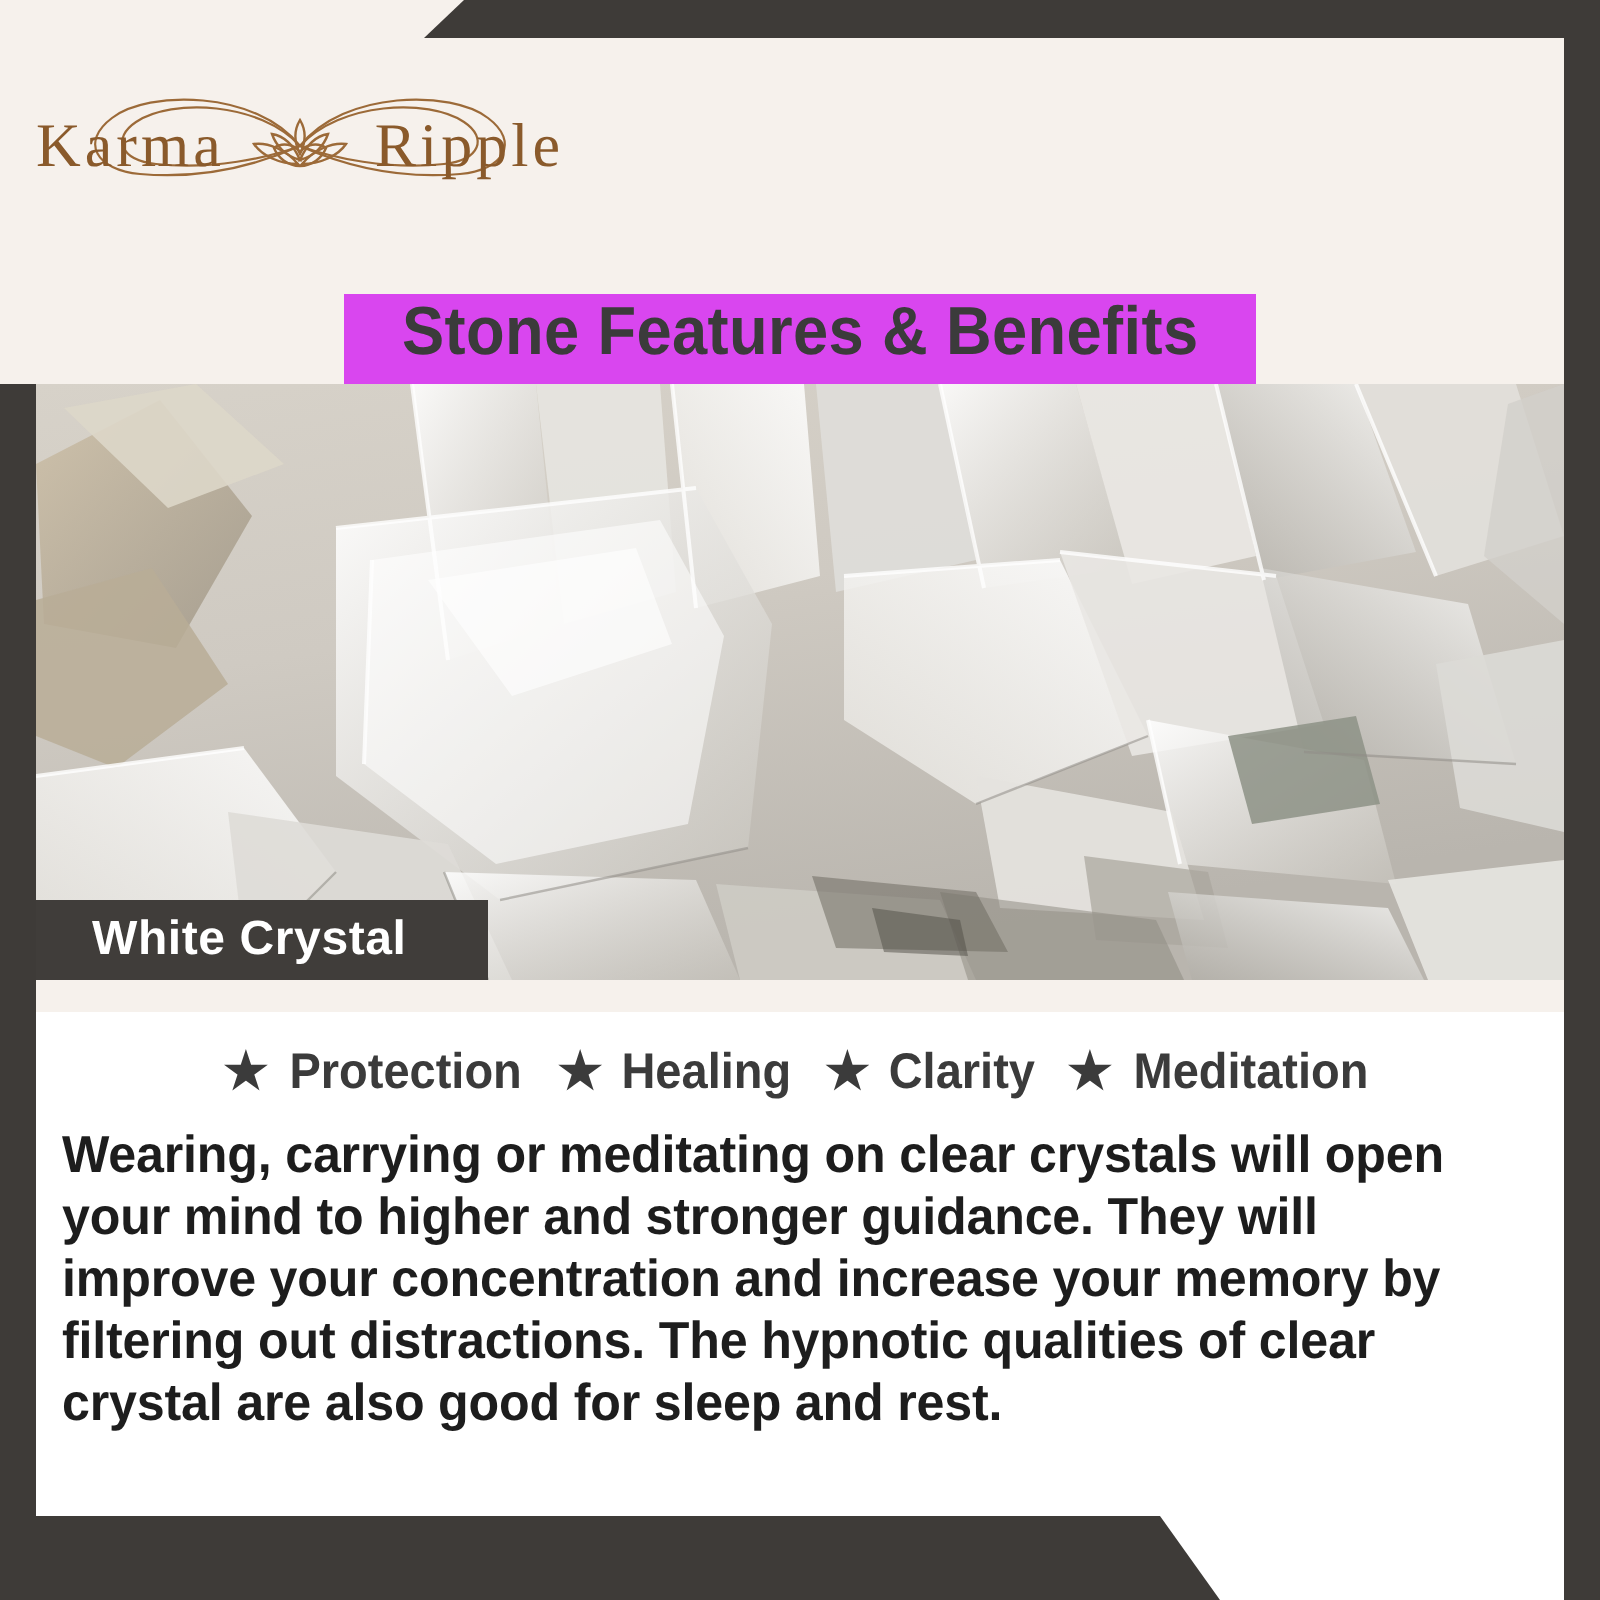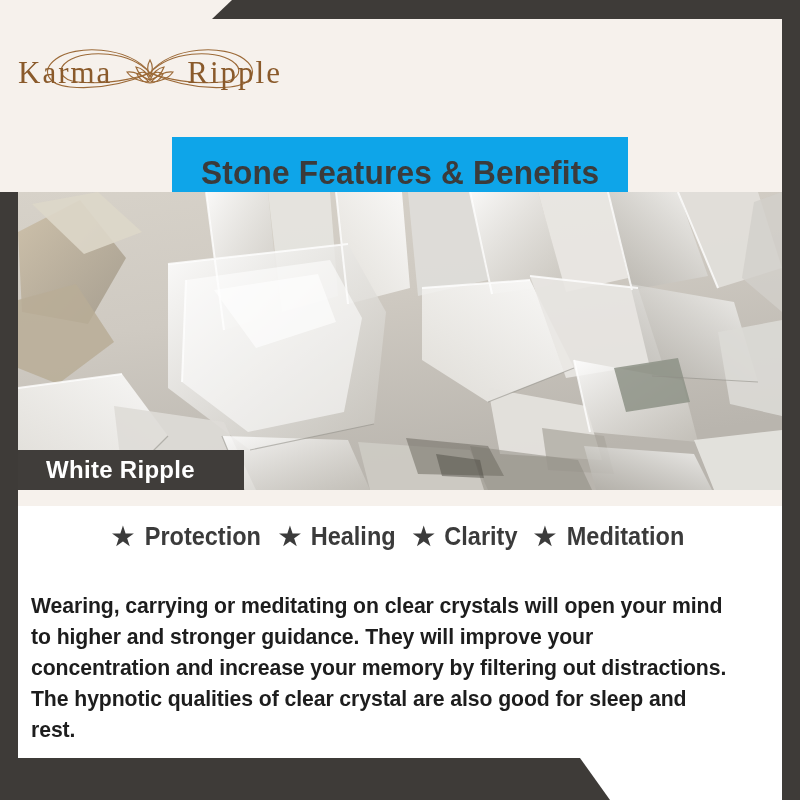--- a/index.html
+++ b/index.html
@@ -65,23 +65,23 @@
   .logo-svg{display:block;}
   .logo-text{
     font-family:"Liberation Serif", serif;
     font-size:31px;
     fill:#8a5a2b;
     letter-spacing:2px;
   }
 
   
   .title-panel{
-    position:absolute;left:172px;top:137px;width:456px;height:55px;
-    background:#0ea5e9;
-    display:flex;align-items:flex-end;justify-content:center;
+    position:absolute;left:172px;top:147px;width:456px;height:55px;
+    background:#d946ef;
+    display:flex;align-items:flex-start;justify-content:center;
   }
   .title-text{
     font-family:"Liberation Sans", sans-serif;
     font-weight:bold;
     font-size:34px;
     color:#3b3b3b;
     letter-spacing:0.2px;
     transform:scaleX(0.93);
     white-space:nowrap;
   }
@@ -127,24 +127,23 @@
     font-size:25px;line-height:1;margin-right:7px;color:#3b3b3b;
   }
   .feature .flabel{transform:scaleX(0.94);display:inline-block;}
 
   
   .body-copy{
     position:absolute;left:31px;top:562px;width:726px;
     color:#1d1d1d;
     font-family:"Liberation Sans", sans-serif;
     font-weight:bold;
-    font-size:22px;
+    font-size:26px;
     line-height:31px;
     letter-spacing:-0.1px;
-    margin-top:28px;
   }
   .body-copy p{margin:0;transform:scaleX(0.965);transform-origin:left top;}
 </style>
 </head>
 <body>
 
 <div id="card">
 
   <div class="cream-top"></div>
   <div class="cream-strip-mid"></div>
@@ -267,21 +266,21 @@
         <path d="M232,258 L356,232"></path>
         <path d="M470,210 L556,176"></path>
         <path d="M634,184 L740,190"></path>
         <path d="M96,298 L150,244"></path>
         <path d="M226,298 L204,244"></path>
       </g>
     </svg>
   </div>
 
   <div class="caption">
-    <span class="caption-text">White Ripple</span>
+    <span class="caption-text">White Crystal</span>
   </div>
 
   <div class="features">
     <span class="feature">
       <span class="star">★</span>
       <span class="flabel">Protection</span>
     </span>
     <span class="feature">
       <span class="star">★</span>
       <span class="flabel">Healing</span>

